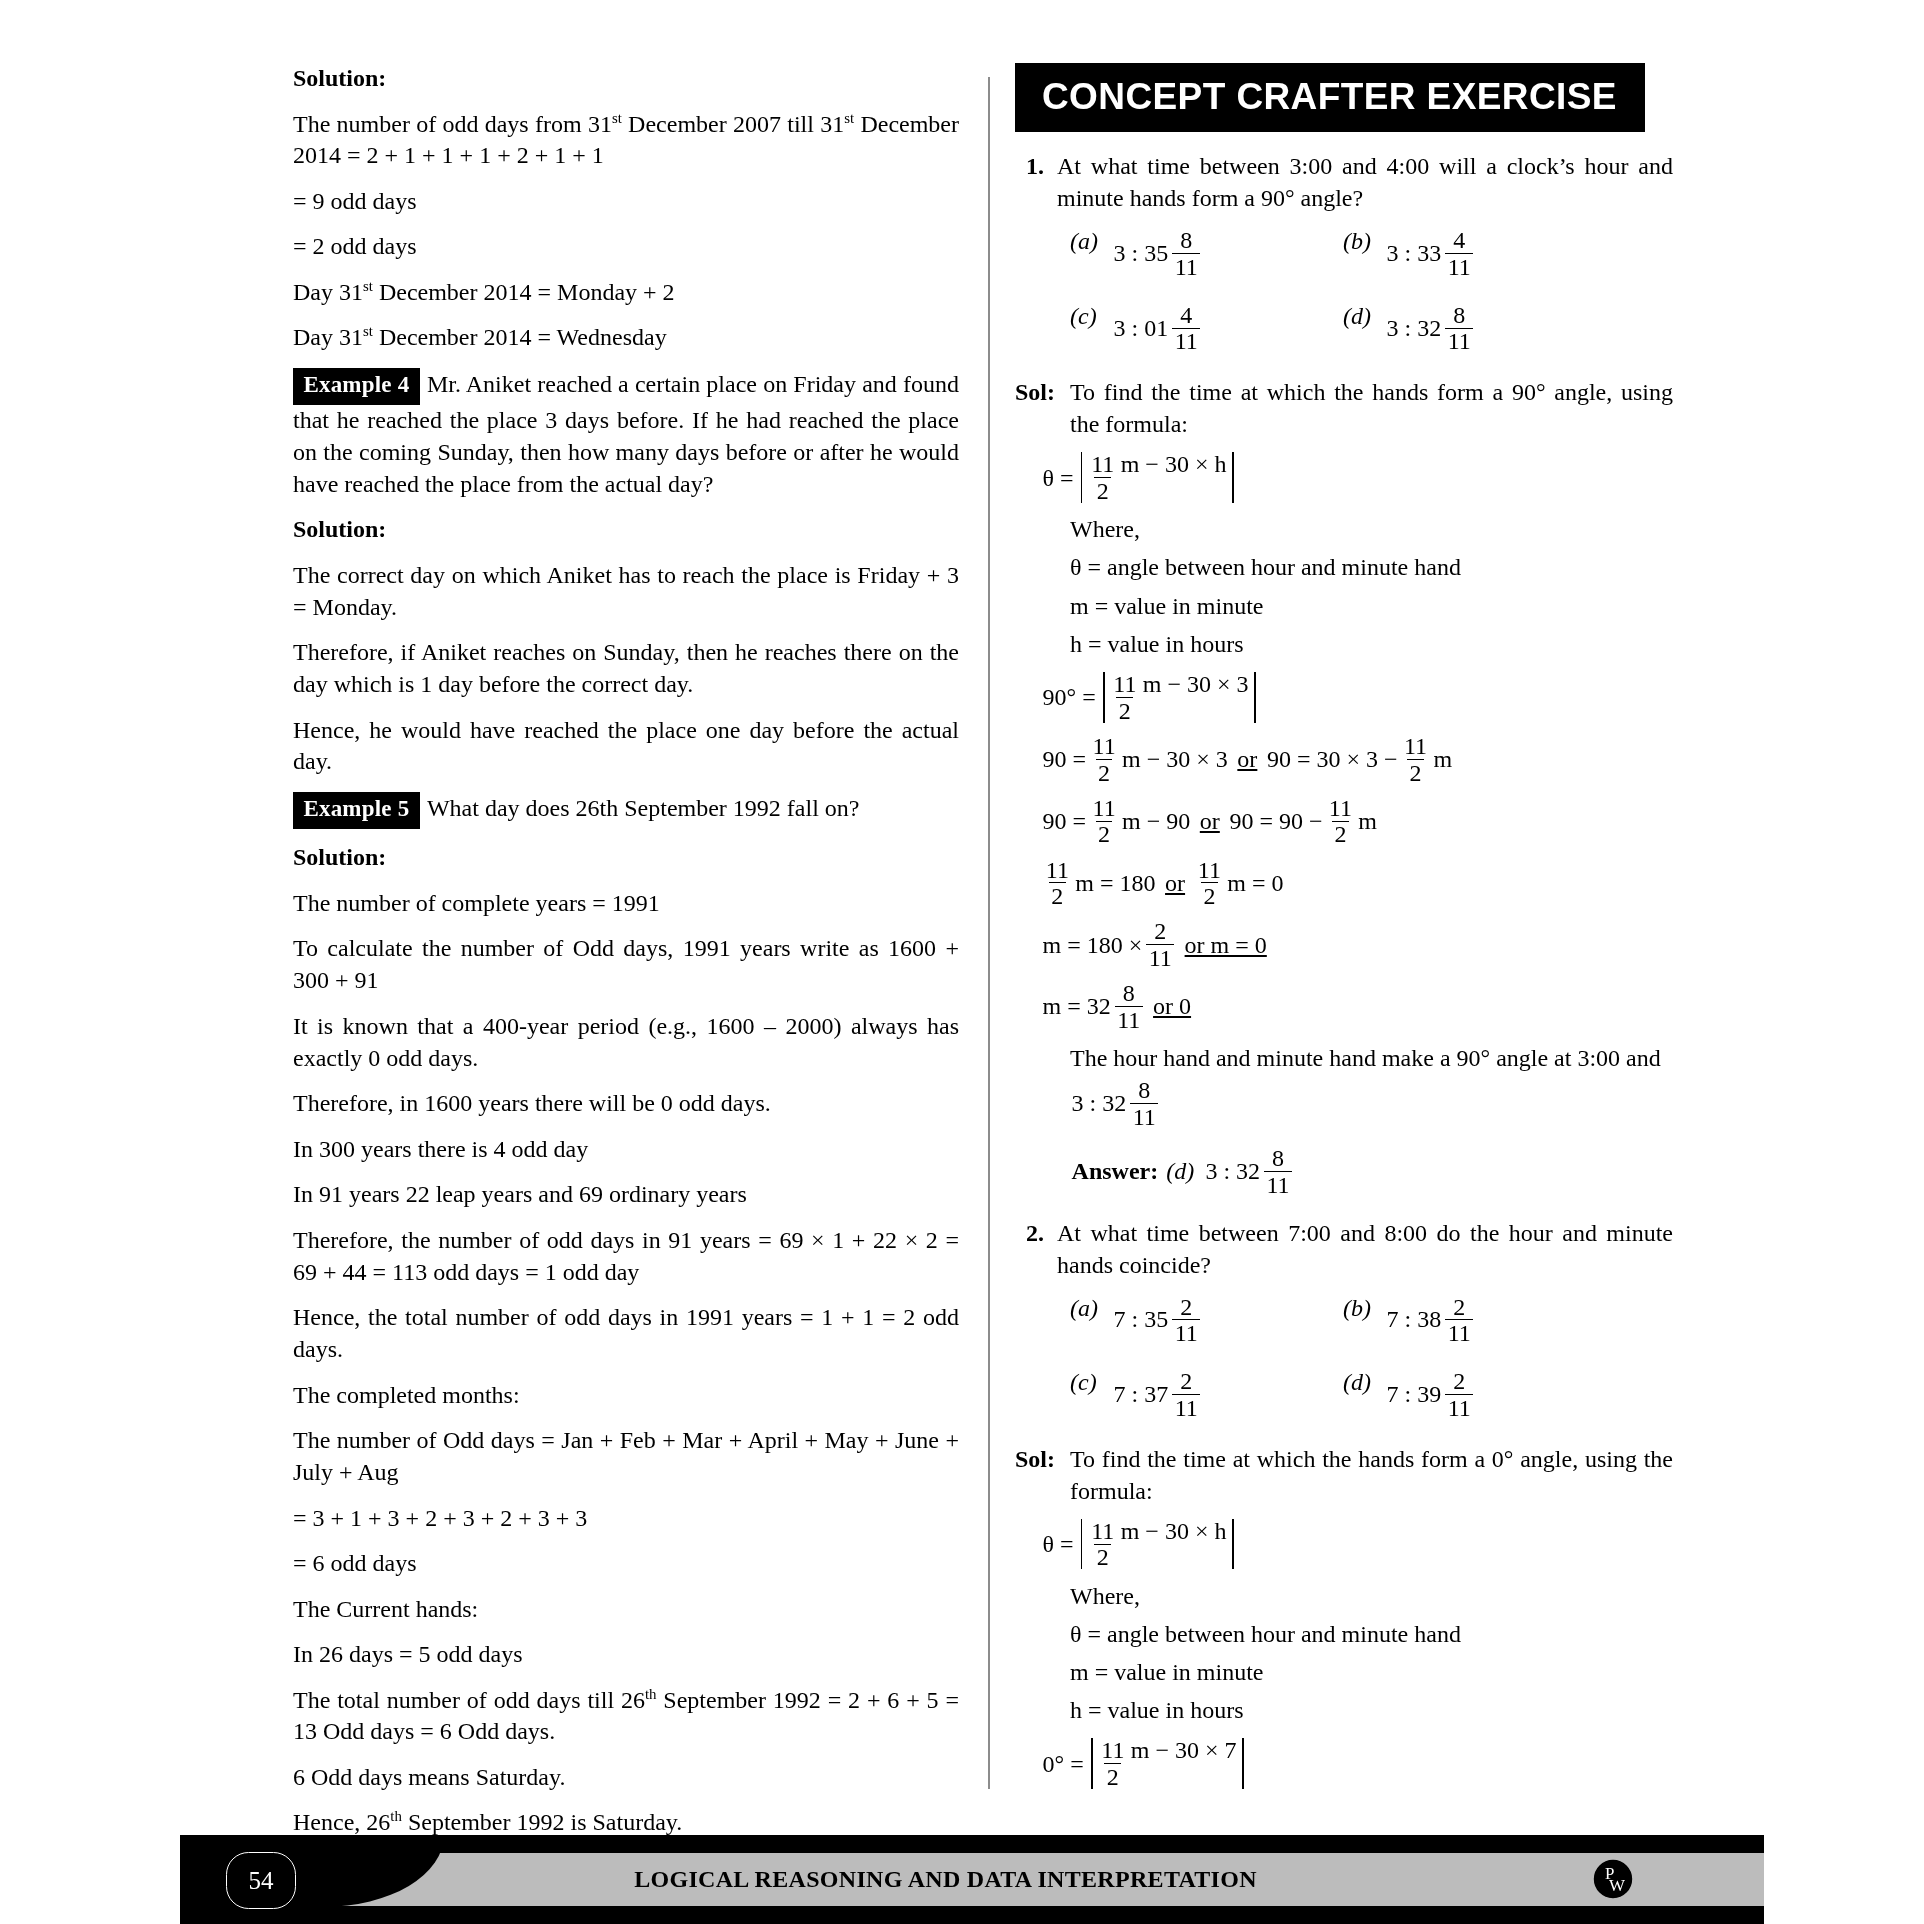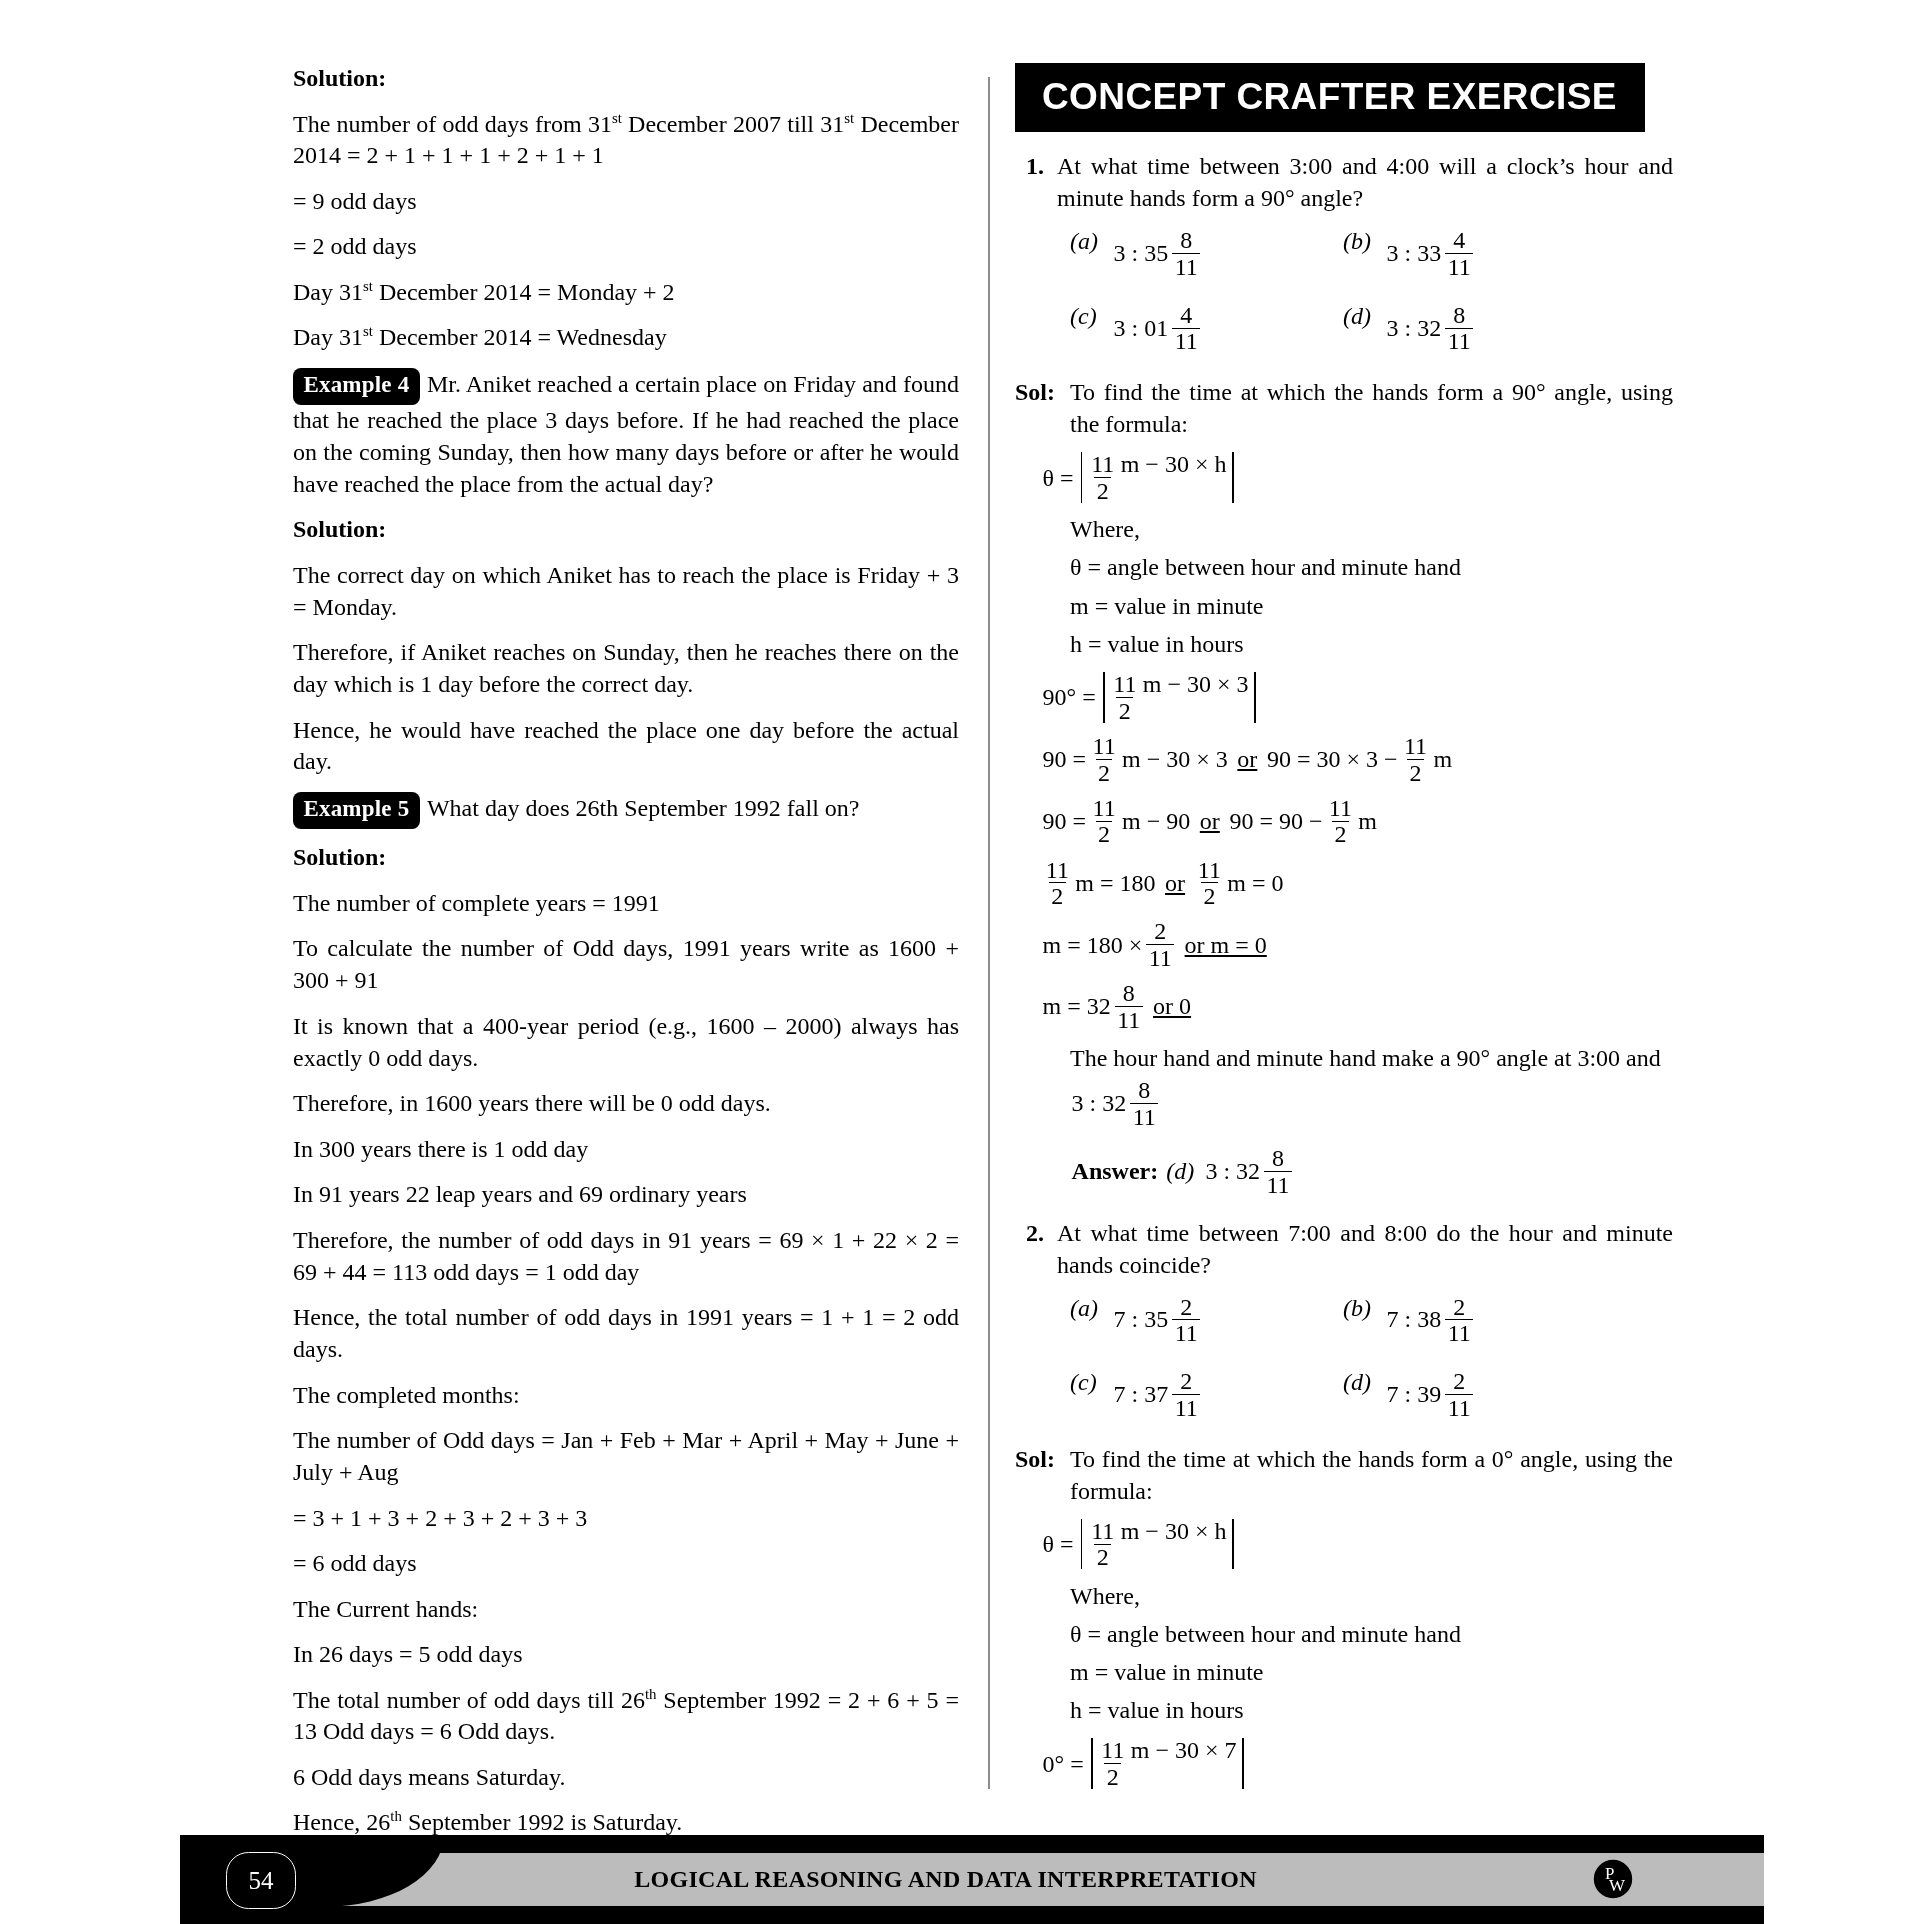--- a/index.html
+++ b/index.html
@@ -21,21 +21,20 @@
 
   p{margin:0 0 13.6px 0;font-size:24px;line-height:1.33;text-align:justify;}
   p.noj{text-align:left;}
   .bold{font-weight:bold;}
   sup{font-size:0.62em;vertical-align:super;line-height:0;}
 
   .exlabel{
     display:inline-block;background:#000;color:#fff;font-weight:bold;
     font-size:23px;padding:2.4px 10.4px 4px 10.4px;margin-right:7.2px;
     letter-spacing:0.2px;
-    border-radius:8px;
   }
 
   
   .banner{
     background:#000;color:#fff;
     font-family:"Liberation Sans","DejaVu Sans",sans-serif;
     font-weight:bold;font-size:37px;letter-spacing:0.4px;
     padding:13px 0 14.4px 27px;margin:0 0 19px 0;width:630px;
     box-sizing:border-box;
   }
@@ -107,21 +106,21 @@
       <p>Therefore, if Aniket reaches on Sunday, then he reaches there on the day which is 1 day before the correct day.</p>
       <p>Hence, he would have reached the place one day before the actual day.</p>
 
       <p><span class="exlabel">Example 5</span><span>What day does 26th September 1992 fall on?</span></p>
 
       <p class="bold noj">Solution:</p>
       <p class="noj">The number of complete years = 1991</p>
       <p>To calculate the number of Odd days, 1991 years write as 1600 + 300 + 91</p>
       <p>It is known that a 400-year period (e.g., 1600 – 2000) always has exactly 0 odd days.</p>
       <p class="noj">Therefore, in 1600 years there will be 0 odd days.</p>
-      <p class="noj">In 300 years there is 1 odd day</p>
+      <p class="noj">In 300 years there is 4 odd day</p>
       <p class="noj">In 91 years 22 leap years and 69 ordinary years</p>
       <p>Therefore, the number of odd days in 91 years = 69 × 1 + 22 × 2 = 69 + 44 = 113 odd days = 1 odd day</p>
       <p>Hence, the total number of odd days in 1991 years  = 1 + 1 = 2 odd days.</p>
       <p class="noj">The completed months:</p>
       <p>The number of Odd days = Jan + Feb + Mar + April + May + June + July + Aug</p>
       <p class="noj">= 3 + 1 + 3 + 2 + 3 + 2 + 3 + 3</p>
       <p class="noj">= 6 odd days</p>
       <p class="noj">The Current hands:</p>
       <p class="noj">In 26 days = 5 odd days</p>
       <p>The total number of odd days till 26<sup>th</sup> September 1992 = 2 + 6 + 5 = 13 Odd days = 6 Odd days.</p>

